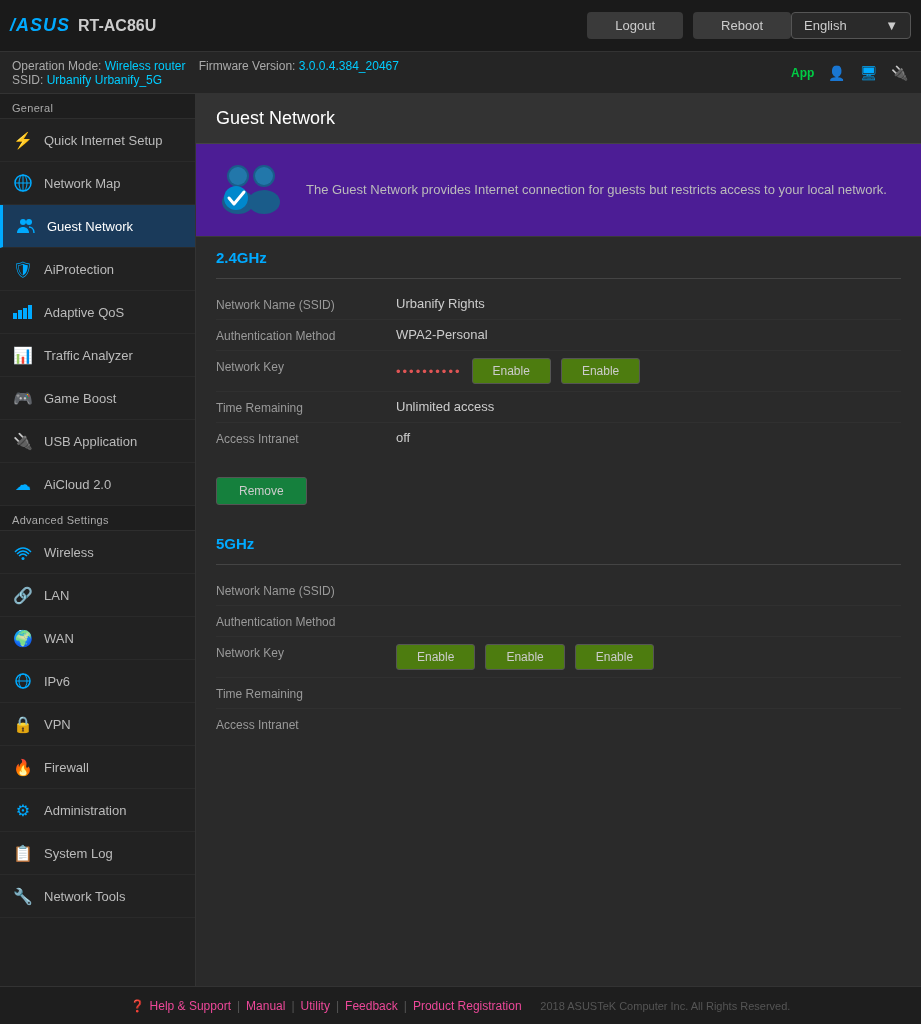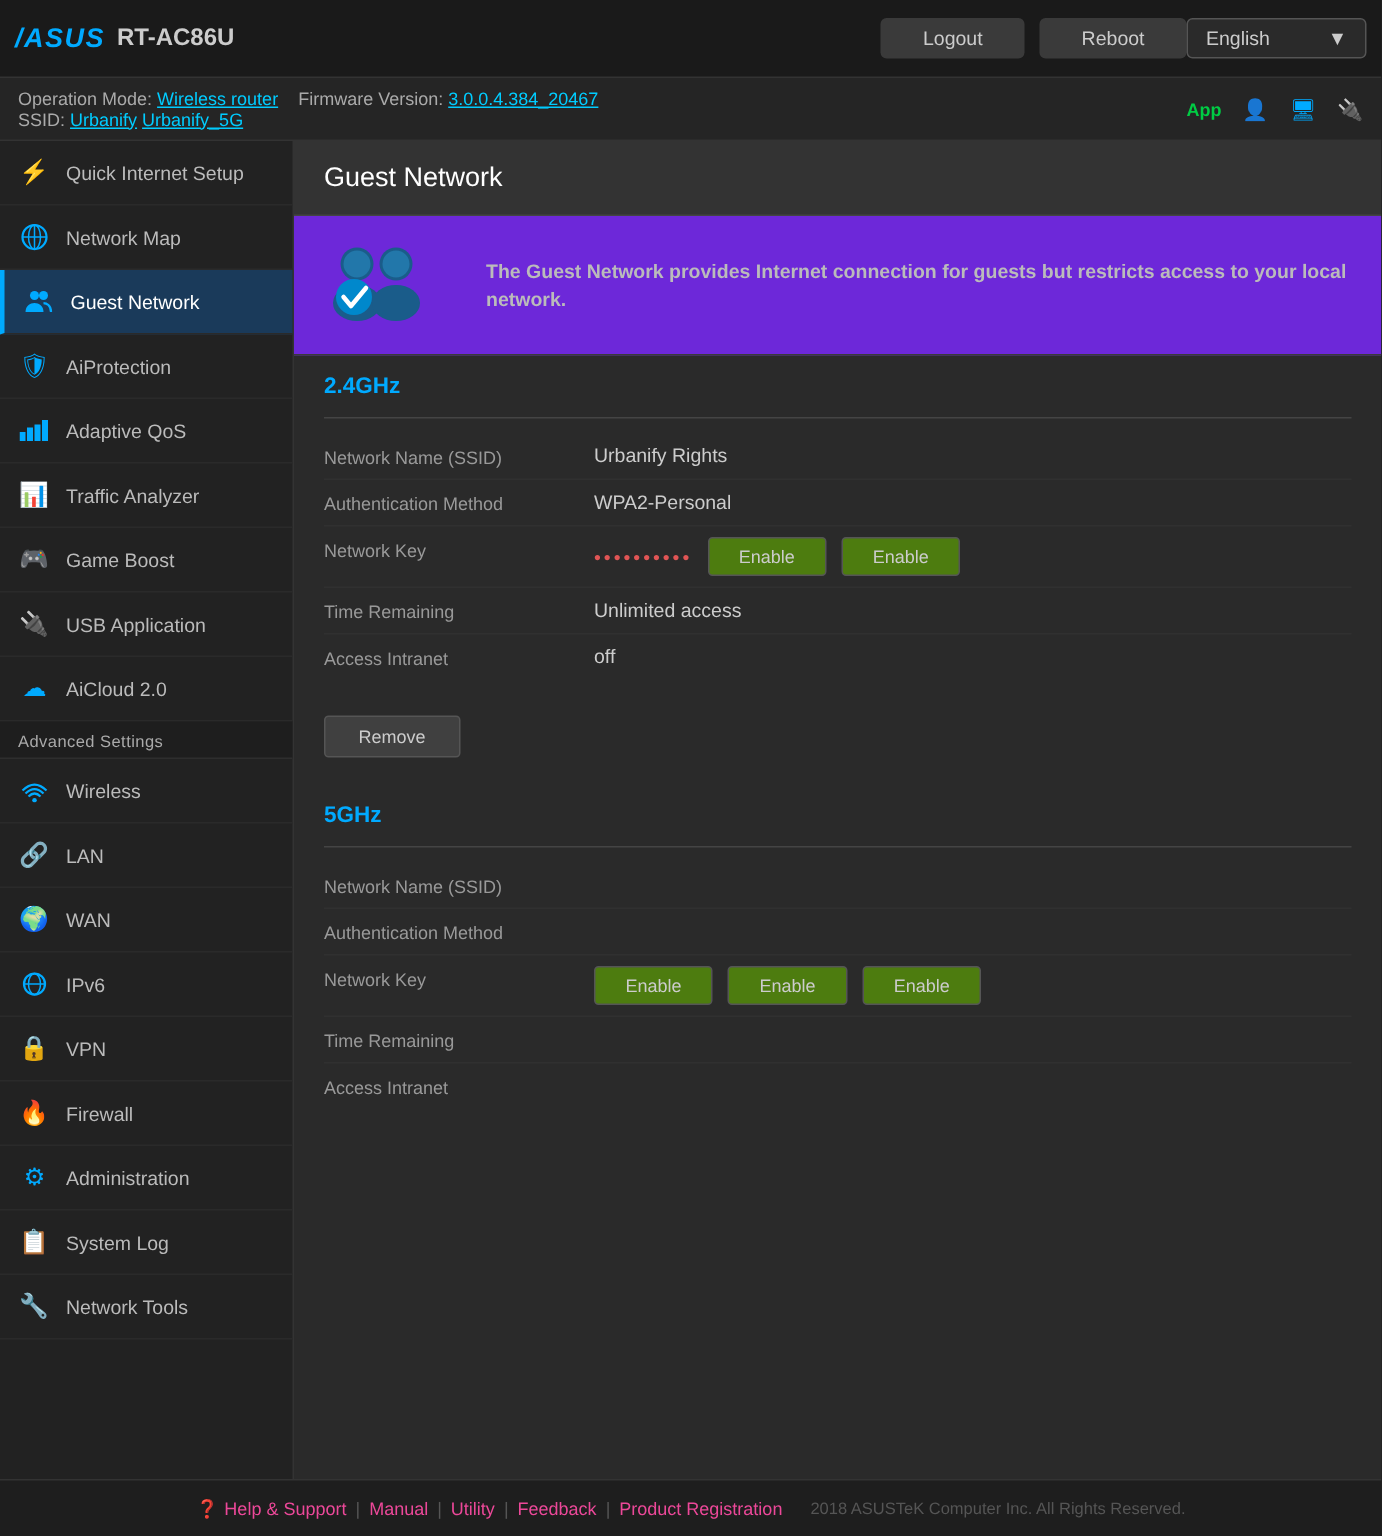--- a/index.html
+++ b/index.html
@@ -78,21 +78,20 @@
       justify-content: space-between;
       border-bottom: 1px solid #333;
       height: 42px;
     }
     #statusbar-left {
       font-size: 12px;
       color: #aaa;
     }
     #statusbar-left a {
       color: #00ccff;
-      text-decoration: underline;
     }
     #statusbar-right {
       display: flex;
       gap: 14px;
       align-items: center;
     }
     .status-icon {
       color: #00aaff;
       font-size: 14px;
       cursor: pointer;
@@ -166,25 +165,24 @@
       border-bottom: 1px solid #444;
     }
     #page-header h1 {
       font-size: 18px;
       color: #fff;
       font-weight: normal;
     }
     #page-desc-block {
       display: flex;
       align-items: center;
-      gap: 38px;
+      gap: 20px;
       padding: 16px 20px;
-      background: #6d28d9;
+      background: #4c1d95;
       border-bottom: 1px solid #3a3a3a;
-      font-weight: bold;
     }
     #guest-icon {
       width: 70px;
       height: 60px;
       flex-shrink: 0;
     }
     #page-desc-text {
       color: #bbb;
       font-size: 13px;
       line-height: 1.5;
@@ -245,21 +243,21 @@
     .enable-btn {
       background: #4d7c0f;
       color: #ccc;
       border: 1px solid #555;
       padding: 5px 20px;
       border-radius: 3px;
       cursor: pointer;
       font-size: 12px;
     }
     .remove-btn {
-      background: #404040;
+      background: #15803d;
       color: #ccc;
       border: 1px solid #555;
       padding: 6px 22px;
       border-radius: 3px;
       cursor: pointer;
       font-size: 12px;
       margin: 8px 0 8px 0;
     }
 
     .remove-row {
@@ -331,20 +329,21 @@
     <span class="app-label">App</span>
     <span class="status-icon">👤</span>
     <span class="status-icon">🖥</span>
     <span class="status-icon">🔌</span>
   </div>
 </div>
 
 <div id="main-layout">
 
   <div id="sidebar">
+    <div class="sidebar-section-title">General</div>
 
     <div class="sidebar-item">
       <span class="sidebar-icon">⚡</span>
       <span>Quick Internet Setup</span>
     </div>
     <div class="sidebar-item">
       <span class="sidebar-icon">
         <svg width="20" height="20" viewBox="0 0 20 20">
             <circle cx="10" cy="10" r="8" fill="none" stroke="#00aaff" stroke-width="1.5"></circle>
             <line x1="10" y1="2" x2="10" y2="18" stroke="#00aaff" stroke-width="1"></line>

